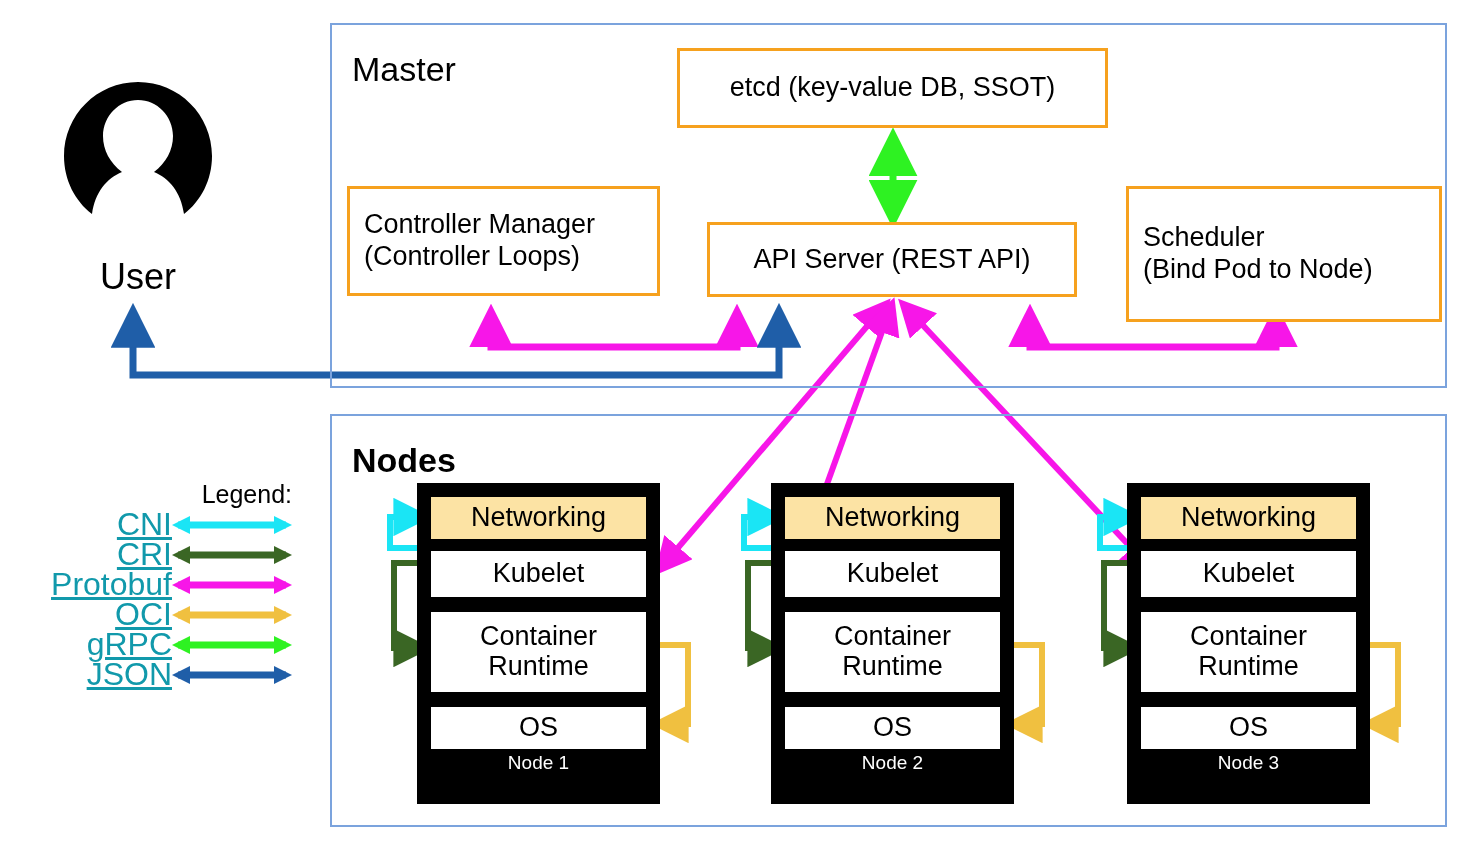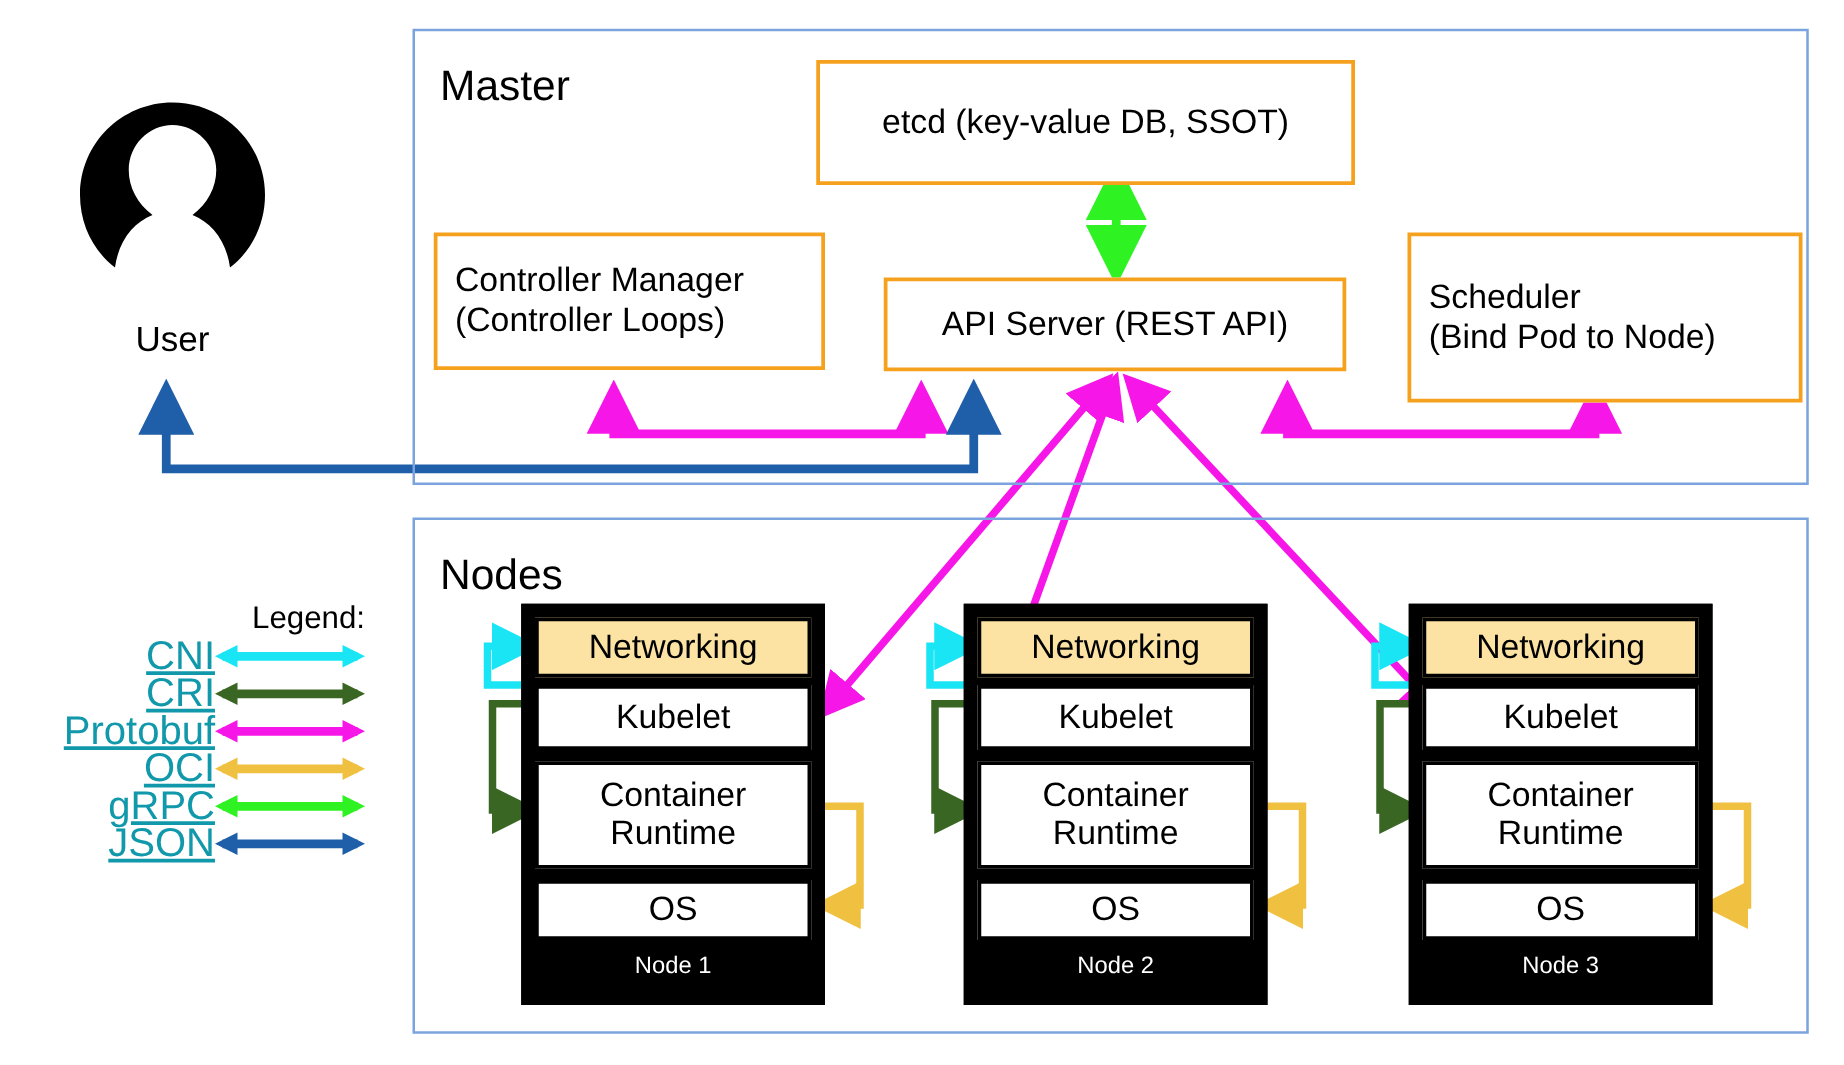--- a/index.html
+++ b/index.html
@@ -77,28 +77,27 @@
     line-height: 1.1;
     color: #000;
   }
   .node-layer.net { background: #fce3a4; }
   .node-layer.sp1 { margin-bottom: 6px; }
   .node-layer.sp2 { margin-bottom: 9px; }
   .node-name {
     color: #ffffff;
     font-size: 19px;
     text-align: center;
-    margin-top: 10px;
   }
 
   
   .user-icon { position: absolute; }
   .user-label {
     position: absolute;
-    font-size: 28px;
+    font-size: 36px;
     text-align: center;
     white-space: nowrap;
   }
 
   
   .legend { position: absolute; left: 22px; top: 480px; text-align: right; }
   .legend-title {
     font-size: 25px;
     color: #000;
     margin-bottom: 2px;
@@ -187,21 +186,21 @@
              C33,112 45,98 60,92 C48,83 41,70 41,56
              C41,36 57,20 76,20 C95,20 111,36 111,56
              C111,70 104,83 92,92 C107,98 119,112 122,134
              C139,121 150,100 150,76 C150,35 117,2 76,2 Z" fill="#000000"></path>
   </svg>
   <div class="user-label" style="left:62px; top:256px; width:152px;">User</div>
 
   <div class="group-box" style="left:330px; top:23px; width:1117px; height:365px;"></div>
   <div class="group-title" style="left:352px; top:52px;">Master</div>
 
-  <div class="mbox" style="left:653px; top:48px; width:431px; height:100px;">
+  <div class="mbox" style="left:677px; top:48px; width:431px; height:80px;">
     <span>etcd (key-value DB, SSOT)</span>
   </div>
 
   <div class="mbox" style="left:707px; top:222px; width:370px; height:75px;">
     <span>API Server (REST API)</span>
   </div>
 
   <div class="mbox left-al" style="left:347px; top:186px; width:313px; height:110px;">
     <span>
       <span>Controller Manager</span><br>
@@ -210,21 +209,21 @@
   </div>
 
   <div class="mbox left-al" style="left:1126px; top:186px; width:316px; height:136px;">
     <span>
       <span>Scheduler</span><br>
       <span>(Bind Pod to Node)</span>
     </span>
   </div>
 
   <div class="group-box" style="left:330px; top:414px; width:1117px; height:413px;"></div>
-  <div class="group-title" style="left:352px; top:443px;">Nodes</div>
+  <div class="group-title" style="left:352px; top:443px;font-weight:bold;">Nodes</div>
 
   <div class="node" style="left:417px; top:483px; width:243px; height:321px;">
     <div class="node-layer net sp1" style="height:48px;">
       <span>Networking</span>
     </div>
     <div class="node-layer sp2" style="height:52px;">
       <span>Kubelet</span>
     </div>
     <div class="node-layer sp2" style="height:86px;">
       <span>

